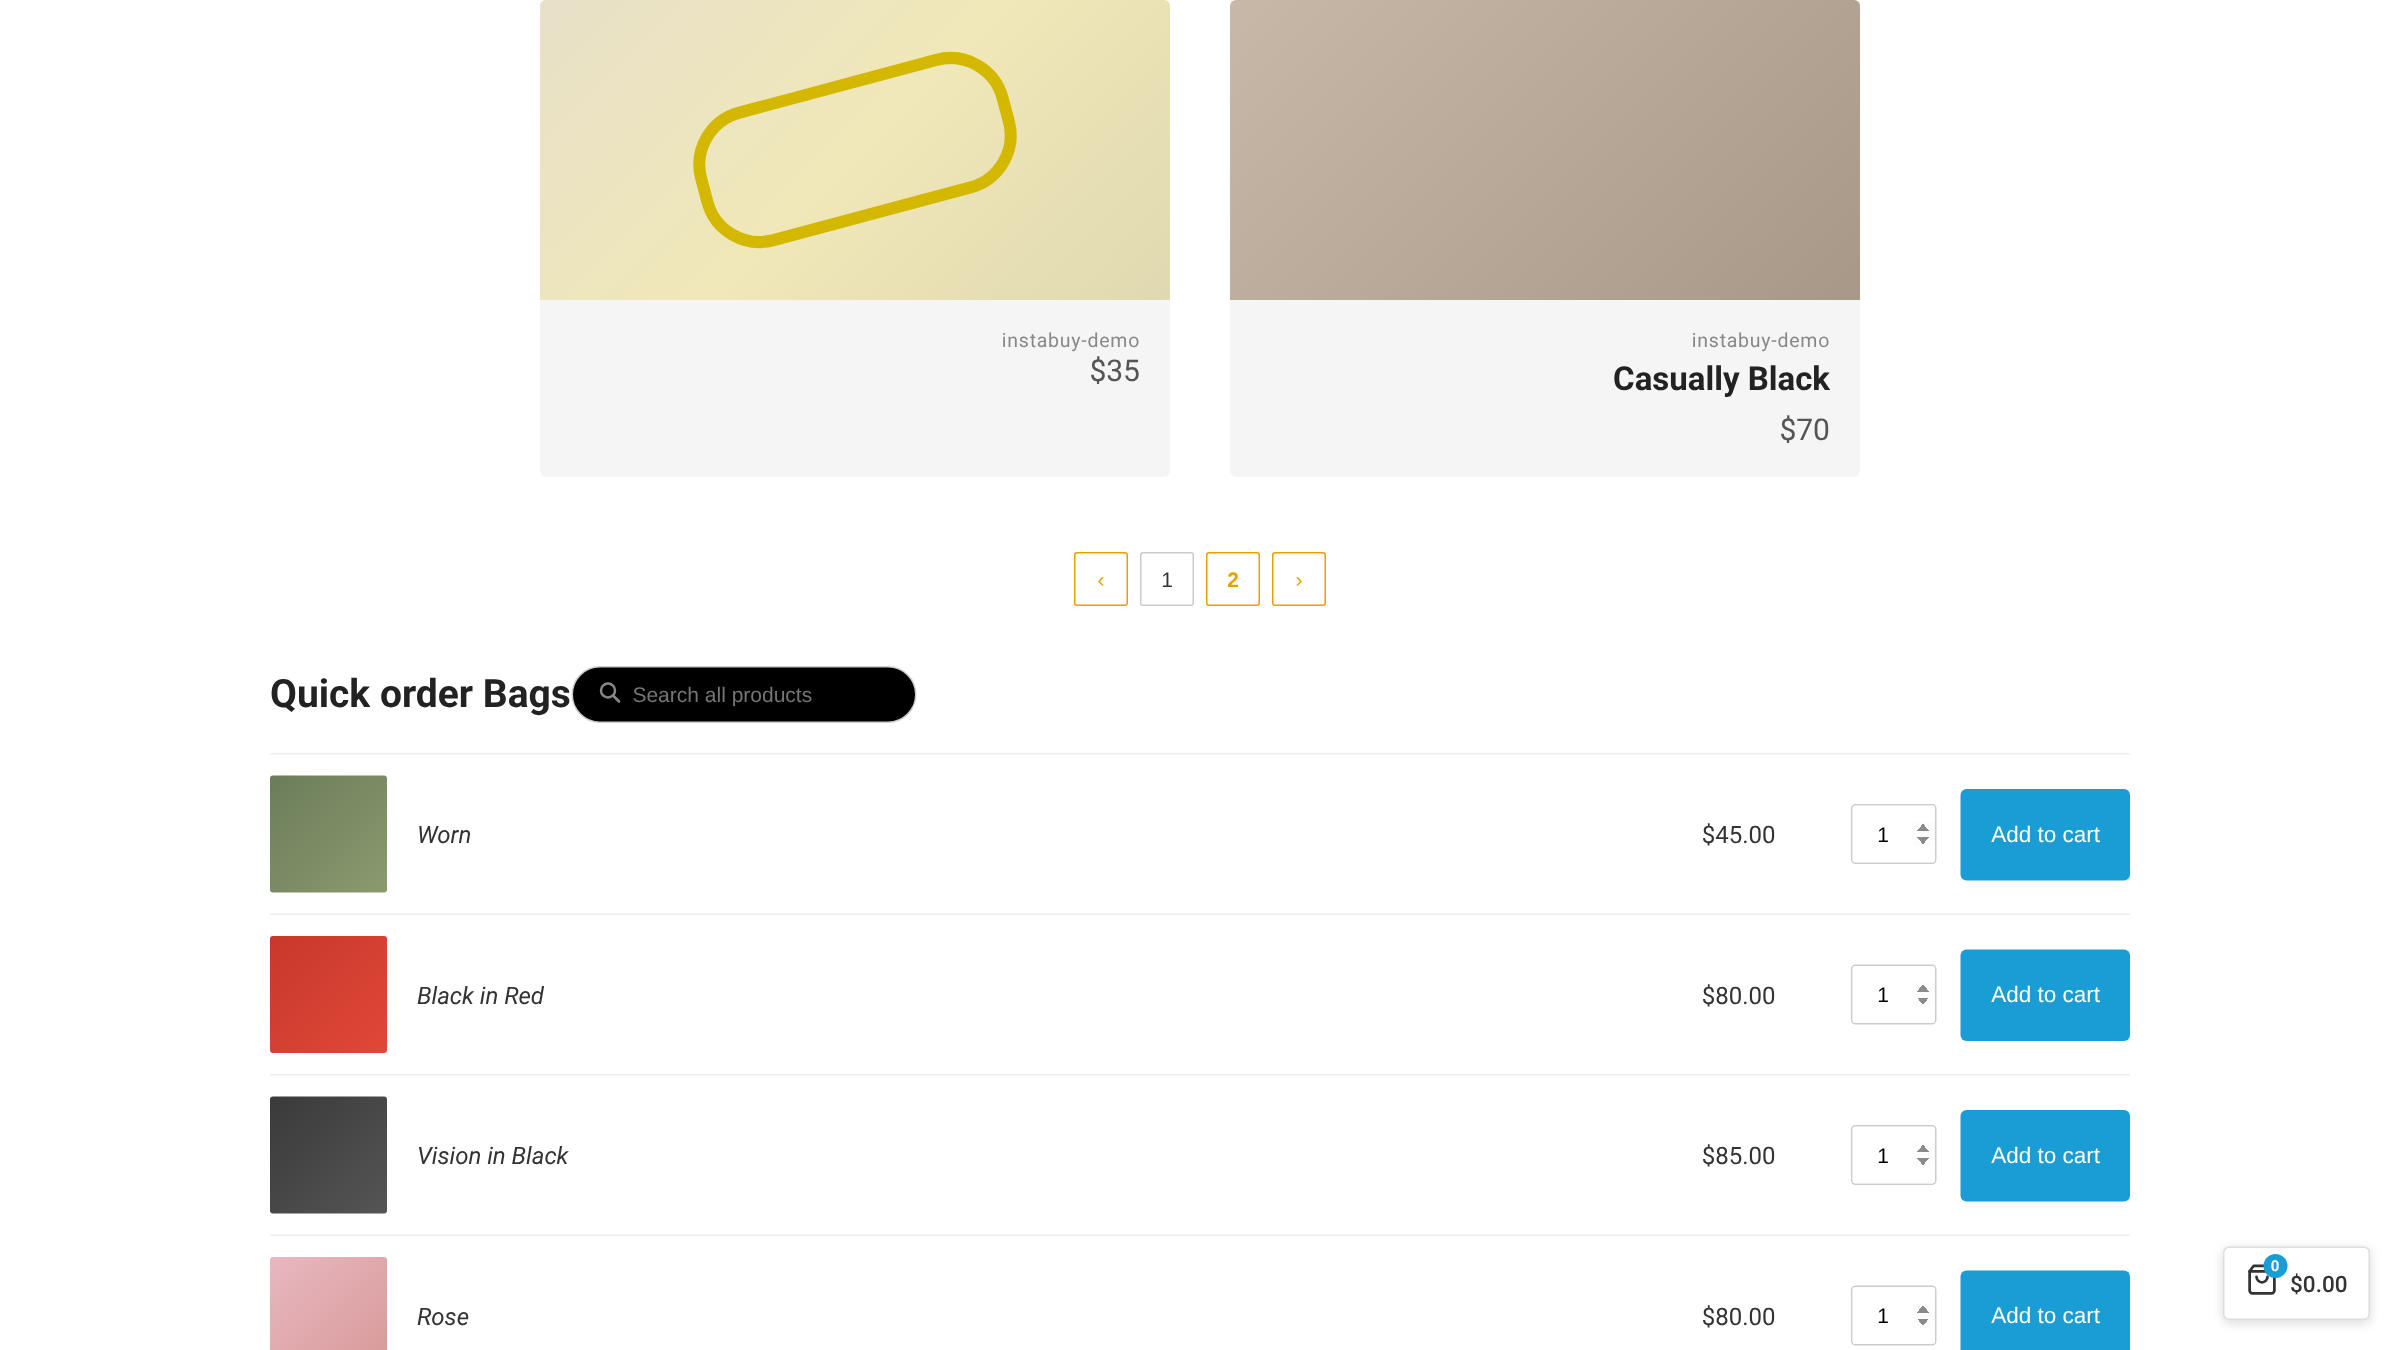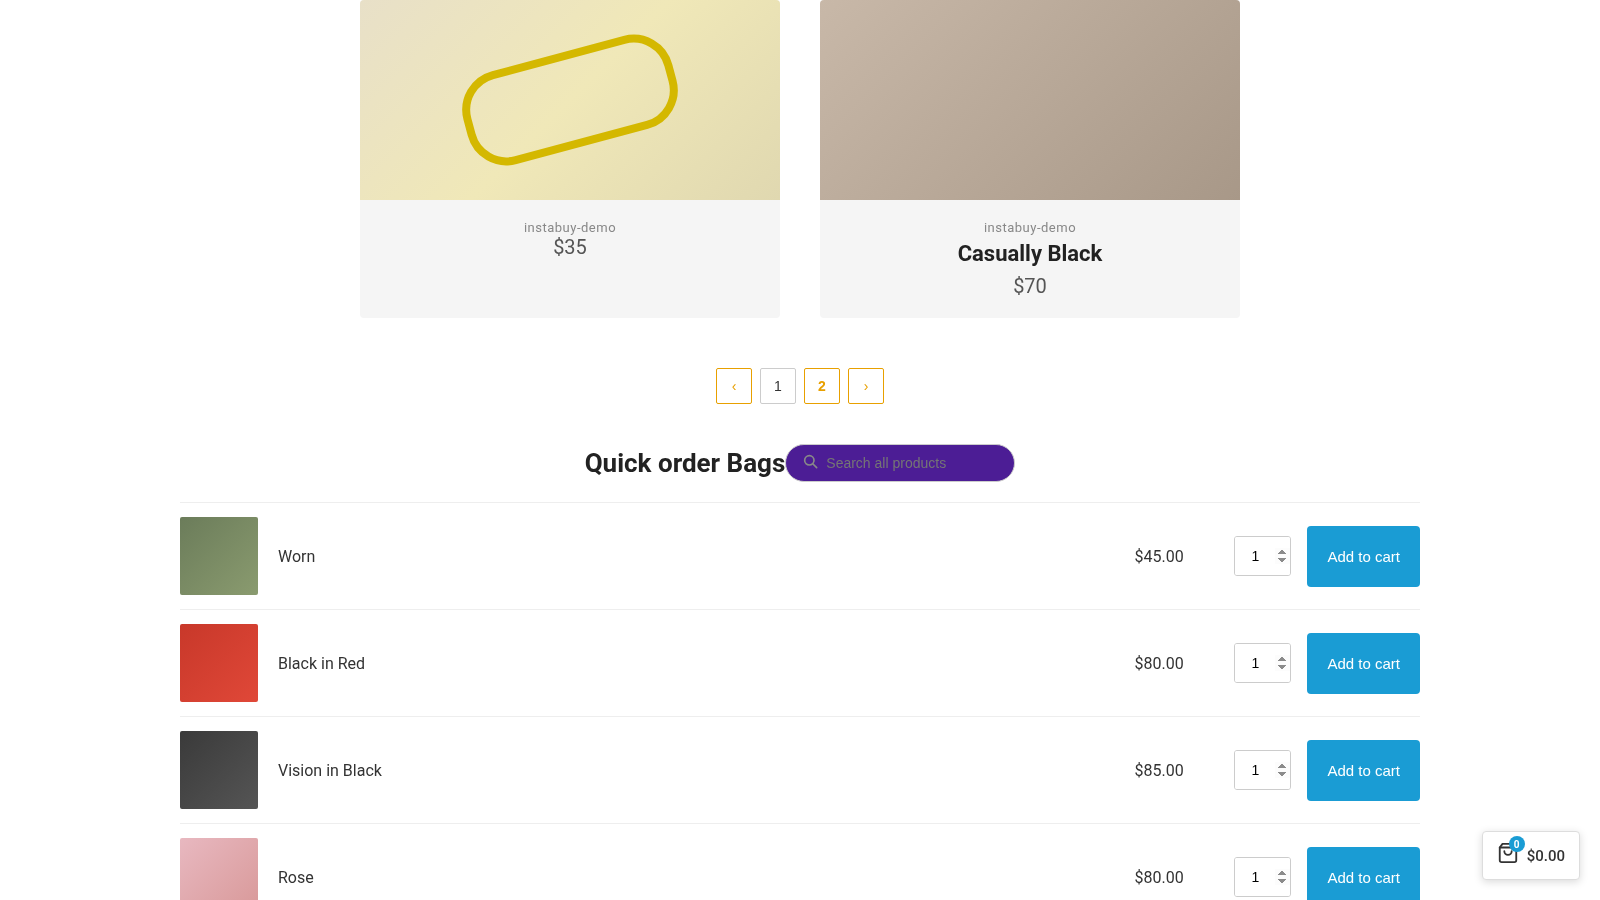--- a/index.html
+++ b/index.html
@@ -14,21 +14,21 @@
       display: flex;
       justify-content: center;
       gap: 40px;
       padding: 0 180px 30px;
     }
     .product-card {
       width: 420px;
       background: #f5f5f5;
       border-radius: 4px;
       overflow: hidden;
-      text-align: center;
+      text-align: right;
     }
     .card-image-placeholder {
       width: 100%;
       height: 200px;
       background: #ddd;
     }
     .card-image-citron {
       background: linear-gradient(135deg, #e8e0c8 0%, #f0e8b8 50%, #e0d8b0 100%);
       display: flex;
       align-items: center;
@@ -98,36 +98,36 @@
       font-weight: 600;
     }
 
     
     .quick-order-section {
       padding: 0 180px;
     }
     .quick-order-header {
       display: flex;
       align-items: center;
-      justify-content: center;
+      justify-content: flex-start;
       margin-bottom: 20px;
     }
     .quick-order-title {
       font-size: 26px;
       font-weight: 700;
       color: #222;
     }
     .search-box {
       display: flex;
       align-items: center;
       border: 1px solid #ccc;
       border-radius: 25px;
       padding: 8px 16px;
       width: 230px;
-      background: #4c1d95;
+      background: #000000;
     }
     .search-icon {
       color: #888;
       font-size: 16px;
       margin-right: 8px;
     }
     .search-input {
       border: none;
       outline: none;
       font-size: 14px;
@@ -165,20 +165,21 @@
       background: linear-gradient(135deg, #3a3a3a 0%, #555 100%);
     }
     .row-img-rose {
       background: linear-gradient(135deg, #e8b8c0 0%, #d89898 100%);
     }
     .product-row-name {
       flex: 1;
       padding-left: 20px;
       font-size: 16px;
       color: #333;
+      font-style: italic;
     }
     .product-row-price {
       font-size: 16px;
       color: #333;
       margin-right: 20px;
       min-width: 80px;
       text-align: left;
     }
     .quantity-stepper {
       display: flex;

